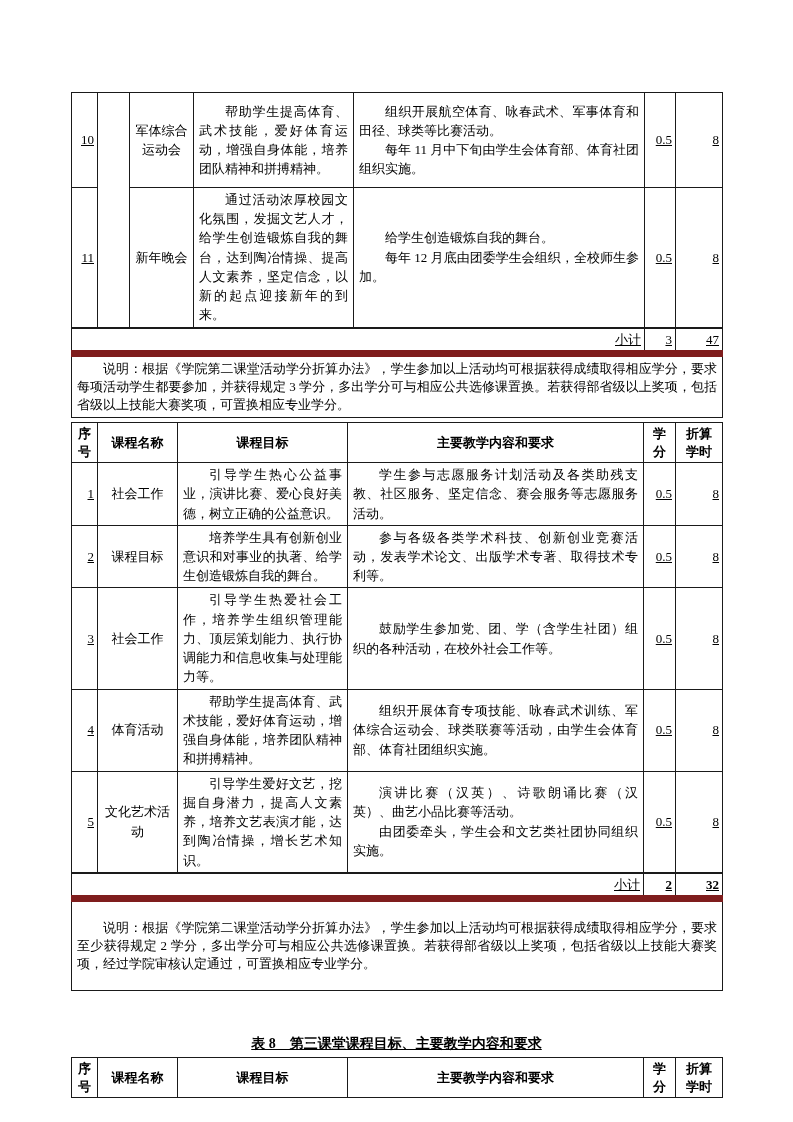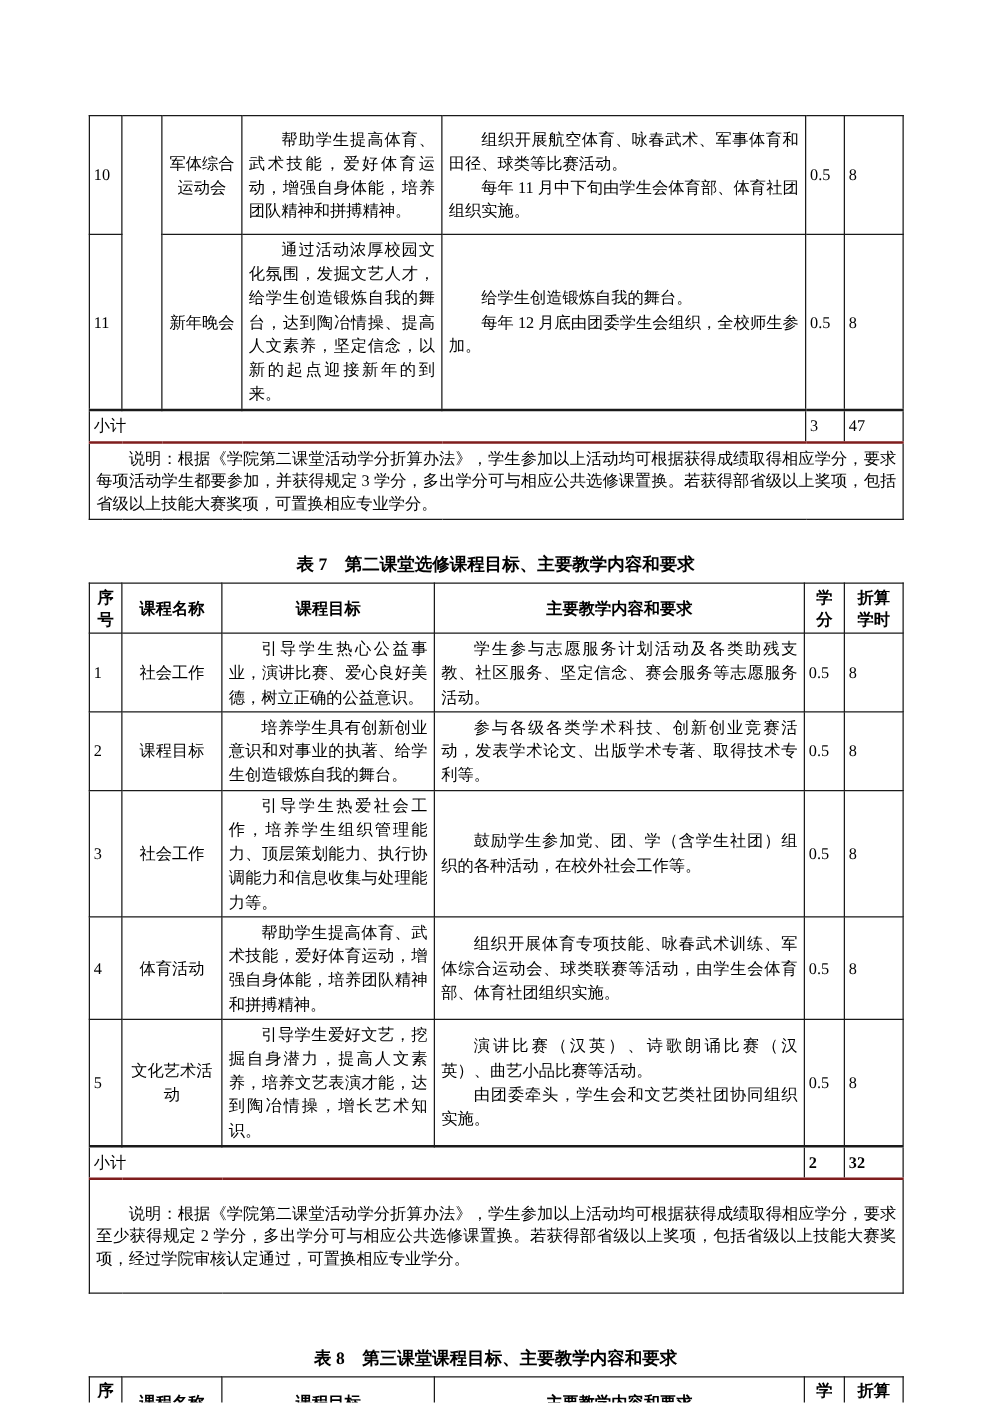--- a/index.html
+++ b/index.html
@@ -5,33 +5,33 @@
   html,body{margin:0;padding:0;}
   body{
     width:793px;height:1122px;background:#ffffff;color:#000;
     font-family:"Liberation Serif","DejaVu Serif",serif;
     -webkit-font-smoothing:antialiased;
   }
   .page{position:relative;width:793px;height:1122px;background:#fff;overflow:hidden;}
   .doc{margin-left:71px;width:651px;}
   table{border-collapse:collapse;table-layout:fixed;width:651px;font-size:13px;}
   td{border:1px solid #1a1a1a;padding:1px 3px;vertical-align:middle;line-height:1.48;overflow:hidden;}
-  td.c{text-align:left;}
+  td.c{text-align:right;text-decoration:underline;}
   td.namec{text-align:center;padding:1px 5px;}
   td.txt{padding:2px 5px;}
   td.txt p{margin:0;text-align:justify;text-indent:2em;}
   tr.hdr td{font-weight:bold;text-align:center;white-space:pre-line;line-height:1.35;padding:2px 2px;}
-  tr.subtotal td{border-top:2px solid #1a1a1a;border-bottom:2px solid #7f1d1d;}
+  tr.subtotal td{border-top:2px solid #1a1a1a;border-bottom:7px solid #7f1d1d;}
   td.notecell{padding:3px 5px;line-height:1.38;}
   td.notecell p{margin:0;text-align:justify;text-indent:2em;}
   .tbl-title{font-weight:bold;font-size:14px;text-align:center;width:651px;line-height:18px;}
   .t1{margin-top:92px;}
   .title7{margin-top:28px;}
   .t7{margin-top:4px;}
-  .title8{margin-top:44px;}
+  .title8{margin-top:44px;text-decoration:underline;}
   .t8{margin-top:4px;}
   .b{font-weight:bold;}
 </style>
 </head>
 <body>
 
 <div class="page">
   <div class="doc">
 
     <table class="t1">
@@ -78,21 +78,20 @@
         <td class="c">47</td>
       </tr>
       <tr style="height:62px">
         <td class="notecell" colspan="7">
           <p>说明：根据《学院第二课堂活动学分折算办法》，学生参加以上活动均可根据获得成绩取得相应学分，要求每项活动学生都要参加，并获得规定 3 学分，多出学分可与相应公共选修课置换。若获得部省级以上奖项，包括省级以上技能大赛奖项，可置换相应专业学分。</p>
         </td>
       </tr>
     </tbody>
       </table>
 
-    <div class="tbl-title title7">表 7　第二课堂选修课程目标、主要教学内容和要求</div>
 
     <table class="t7">
       <colgroup>
         <col style="width:26px">
           <col style="width:80px">
           <col style="width:170px">
         <col style="width:296px">
           <col style="width:32px">
           <col style="width:47px">
       </colgroup>

